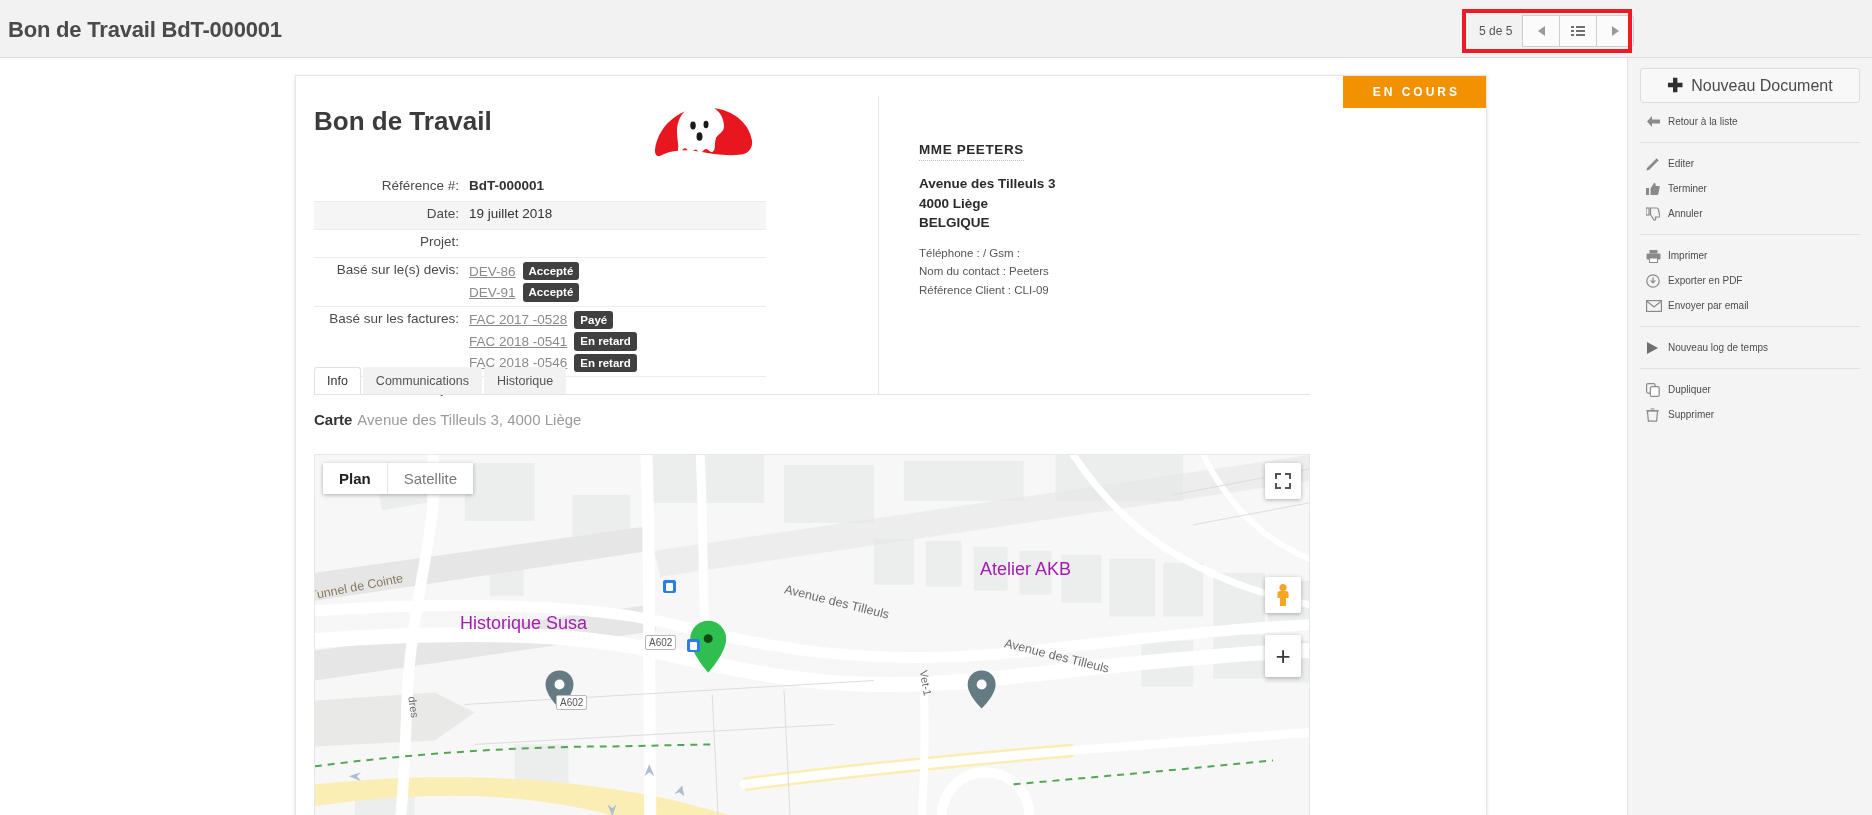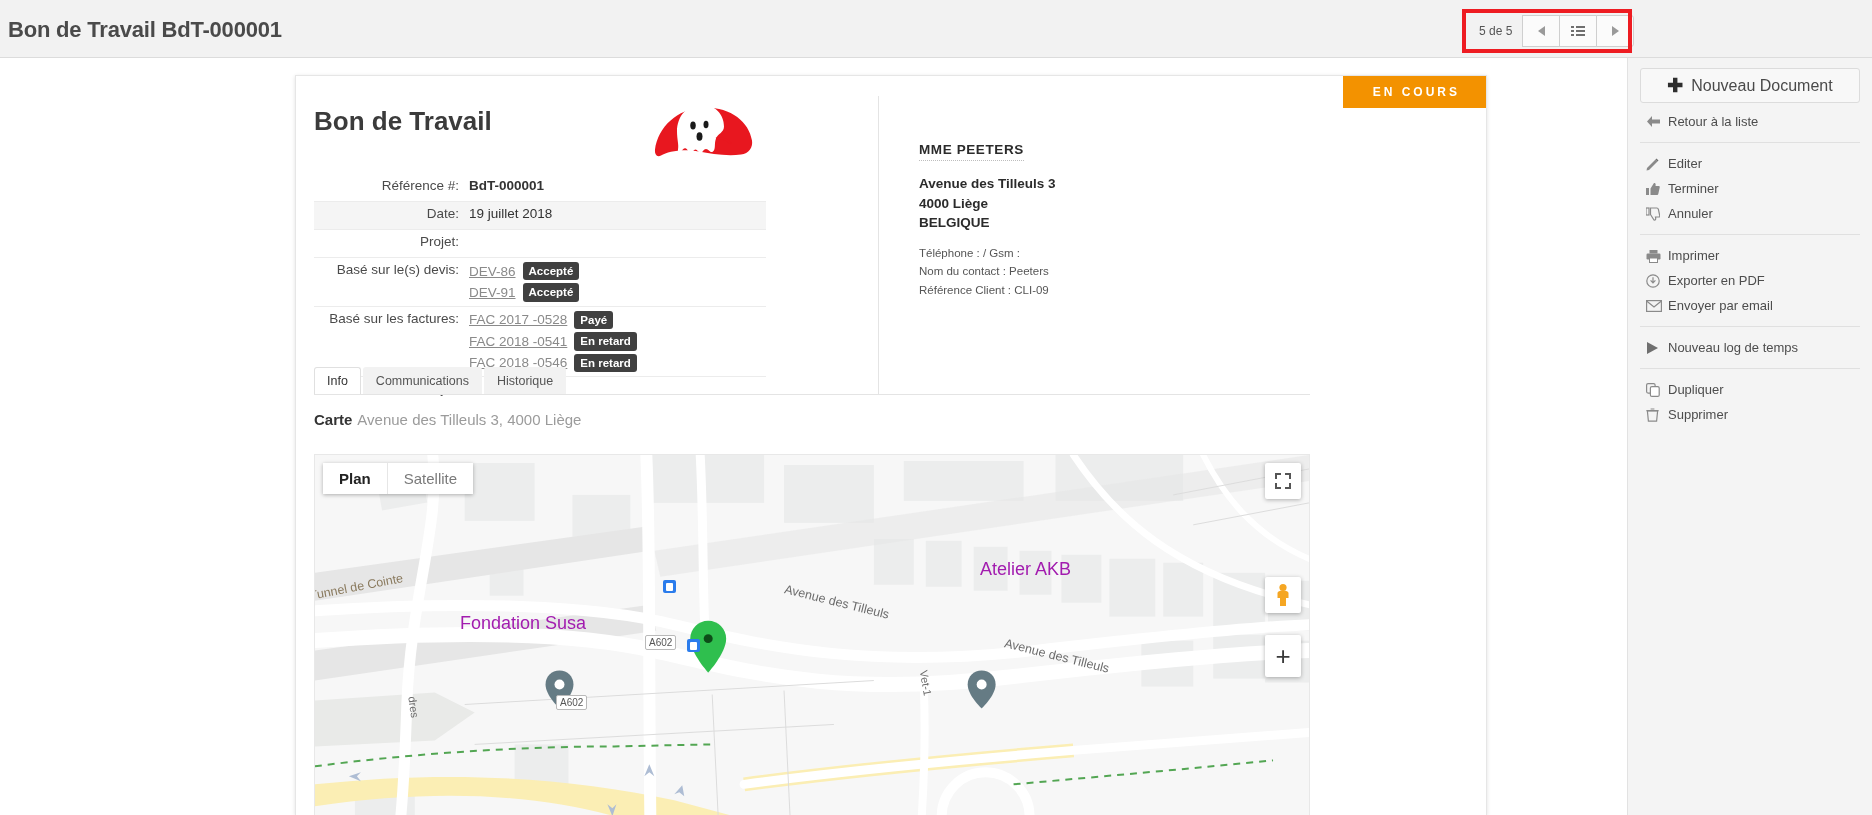--- a/index.html
+++ b/index.html
@@ -68,21 +68,21 @@
     display:flex; align-items:center; justify-content:center;
     font-size:16px; color:#4a4a4a;
   }
   #newdoc .plus {
     font-weight:bold; font-size:19px; color:#2e2e2e; margin-right:8px; line-height:1;
   }
   .menu-group { padding:6px 0; }
   .menu-sep { height:1px; background:#e0e0e0; margin:2px 12px; }
   .menu-item {
     display:flex; align-items:center; height:25px;
-    padding:0 12px 0 18px; font-size:13px; color:#4d4d4d;
+    padding:0 12px 0 18px; font-size:10px; color:#4d4d4d;
   }
   .menu-item .mi-ico {
     width:22px; flex:0 0 22px; display:flex; align-items:center;
     justify-content:flex-start; color:#7d7d7d;
   }
   .menu-item .mi-label { white-space:nowrap; }
   svg.ic { display:block; }
 
   
   #card {
@@ -409,21 +409,21 @@
         <circle cx="668" cy="230" r="5" fill="#ffffff"></circle>
       </g>
 
       <g>
         <path d="M394 166 c-10 0 -18 8 -18 18 c0 14 18 34 18 34 c0 0 18 -20 18 -34 c0 -10 -8 -18 -18 -18 z" fill="#2fbf4e"></path>
         <circle cx="394" cy="184" r="4.5" fill="#0d4c18"></circle>
       </g>
     </svg>
 
     <div class="roadlabel tunnel-label" style="left:-6px; top:125px; transform:rotate(-11deg);">Tunnel de Cointe</div>
-    <div class="poilabel" style="left:145px; top:158px;">Fondation Susa</div>
+    <div class="poilabel" style="left:145px; top:158px;">Historique Susa</div>
     <div class="roadlabel" style="left:468px; top:140px; transform:rotate(14deg);">Avenue des Tilleuls</div>
     <div class="roadlabel" style="left:688px; top:194px; transform:rotate(14deg);">Avenue des Tilleuls</div>
     <div class="poilabel" style="left:665px; top:104px;">Atelier AKB</div>
     <div class="shieldlbl" style="left:330px; top:180px;">A602</div>
     <div class="shieldlbl" style="left:241px; top:240px;">A602</div>
     <div class="roadlabel" style="left:598px; top:222px; transform:rotate(80deg); font-size:11px;">Vet-1</div>
     <div class="roadlabel" style="left:88px; top:246px; transform:rotate(82deg); font-size:11px;">dres</div>
 
     <div class="transit" style="left:348px; top:125px;">
         <b></b>

